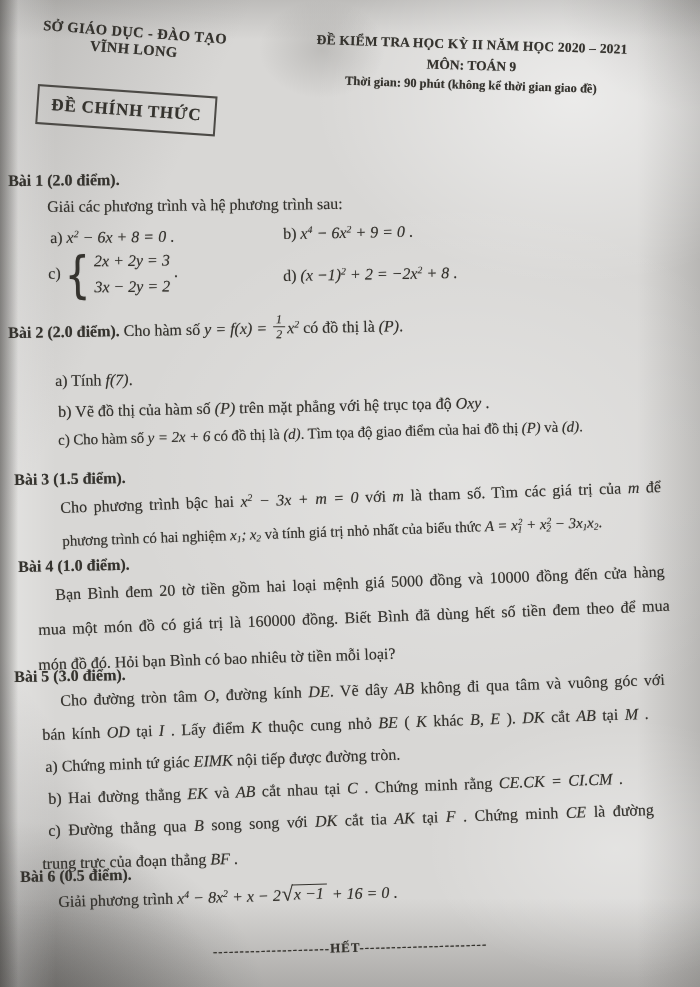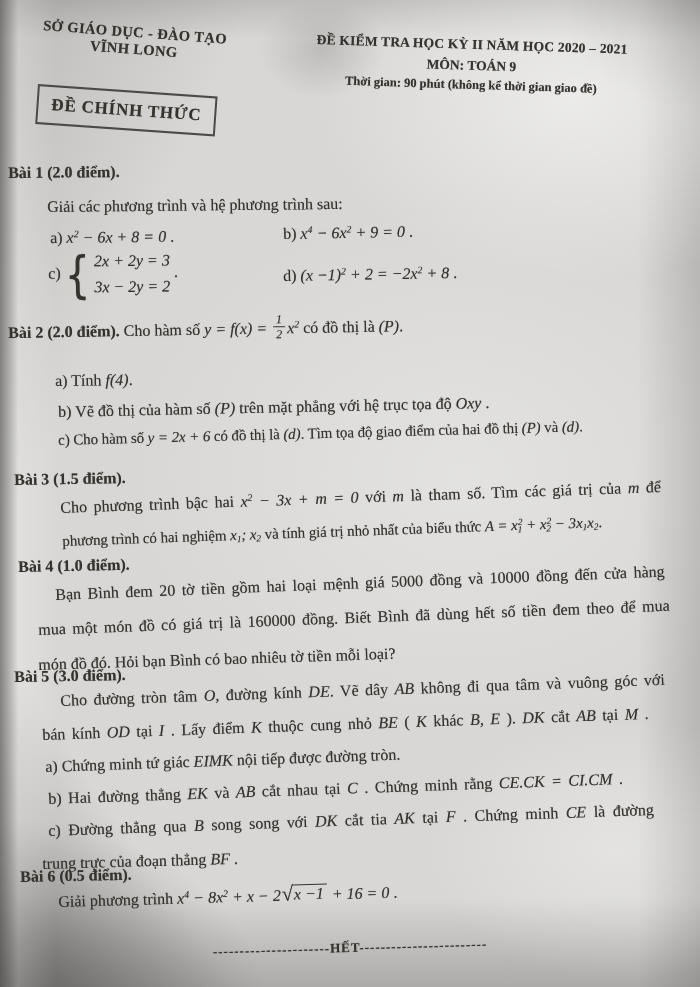--- a/index.html
+++ b/index.html
@@ -74,40 +74,40 @@
   <div class="stamp" style="left:38px;top:84px;transform:rotate(4deg);">
     <span>ĐỀ CHÍNH THỨC</span>
   </div>
 
   <div class="hdr-right" style="left:255px;top:30px;width:435px;transform:rotate(1.8deg);">
     <div class="hr1">ĐỀ KIỂM TRA HỌC KỲ II NĂM HỌC 2020 – 2021</div>
     <div class="hr2">MÔN: TOÁN 9</div>
     <div class="hr3">Thời gian: 90 phút (không kể thời gian giao đề)</div>
   </div>
 
-  <div class="ln bold" style="left:8px;top:163px;transform:rotate(-0.5deg);">Bài 1 (2.0 điểm).</div>
+  <div class="ln bold" style="left:8px;top:171px;transform:rotate(-0.5deg);">Bài 1 (2.0 điểm).</div>
   <div class="ln" style="left:47px;top:197px;transform:rotate(-0.6deg);">Giải các phương trình và hệ phương trình sau:</div>
   <div class="ln" style="left:50px;top:228px;transform:rotate(-0.6deg);">a) <span class="math">x<sup>2</sup> − 6x + 8 = 0</span> .</div>
   <div class="ln" style="left:283px;top:224px;transform:rotate(-1deg);">b) <span class="math">x<sup>4</sup> − 6x<sup>2</sup> + 9 = 0</span> .</div>
   <div class="ln" style="left:48px;top:252px;transform:rotate(-0.8deg);">c) <span class="math"><span class="cases">
           <span class="brace">{</span>
           <span class="ccol">
             <span class="cline">2x + 2y = 3</span>
             <span class="cline">3x − 2y = 2</span>
           </span>
         </span></span> .</div>
   <div class="ln" style="left:283px;top:266px;transform:rotate(-1deg);">d) <span class="math">(x −1)<sup>2</sup> + 2 = −2x<sup>2</sup> + 8</span> .</div>
 
   <div class="ln" style="left:8px;top:320px;transform:rotate(-1deg);">
     <span class="bold">Bài 2 (2.0 điểm).</span><span> Cho hàm số <span class="math">y = f(x) = <span class="frac">
             <span class="fnum">1</span>
             <span class="fden">2</span>
           </span>x<sup>2</sup></span> có đồ thị là <span class="math">(P)</span>.</span>
   </div>
-  <div class="ln" style="left:55px;top:371px;transform:rotate(-0.8deg);">a) Tính <span class="math">f(4)</span>.</div>
+  <div class="ln" style="left:55px;top:371px;transform:rotate(-0.8deg);">a) Tính <span class="math">f(7)</span>.</div>
   <div class="ln" style="left:58px;top:402px;transform:rotate(-1.2deg);">b) Vẽ đồ thị của hàm số <span class="math">(P)</span> trên mặt phẳng với hệ trục tọa độ <span class="math">Oxy</span> .</div>
   <div class="ln tight" style="left:58px;top:431px;transform:rotate(-1.5deg);">c) Cho hàm số <span class="math">y = 2x + 6</span> có đồ thị là <span class="math">(d)</span>. Tìm tọa độ giao điểm của hai đồ thị <span class="math">(P)</span> và <span class="math">(d)</span>.</div>
 
   <div class="ln bold" style="left:14px;top:470px;transform:rotate(-1deg);">Bài 3 (1.5 điểm).</div>
   <div class="ln wide" style="left:60px;top:498px;transform:rotate(-2deg);">Cho phương trình bậc hai <span class="math">x<sup>2</sup> − 3x + m = 0</span> với <span class="math">m</span> là tham số. Tìm các giá trị của <span class="math">m</span> để</div>
   <div class="ln tight" style="left:62px;top:532px;transform:rotate(-2deg);">phương trình có hai nghiệm <span class="math">x<sub>1</sub>; x<sub>2</sub></span> và tính giá trị nhỏ nhất của biểu thức <span class="math">A = x<sub>1</sub><sup>2</sup> + x<sub>2</sub><sup>2</sup> − 3x<sub>1</sub>x<sub>2</sub></span>.</div>
 
   <div class="ln bold" style="left:18px;top:557px;transform:rotate(-1.2deg);">Bài 4 (1.0 điểm).</div>
   <div class="ln wide" style="left:55px;top:585px;transform:rotate(-2.2deg);">Bạn Bình đem 20 tờ tiền gồm hai loại mệnh giá 5000 đồng và 10000 đồng đến cửa hàng</div>
   <div class="ln wide" style="left:38px;top:620px;transform:rotate(-2.2deg);">mua một món đồ có giá trị là 160000 đồng. Biết Bình đã dùng hết số tiền đem theo để mua</div>

